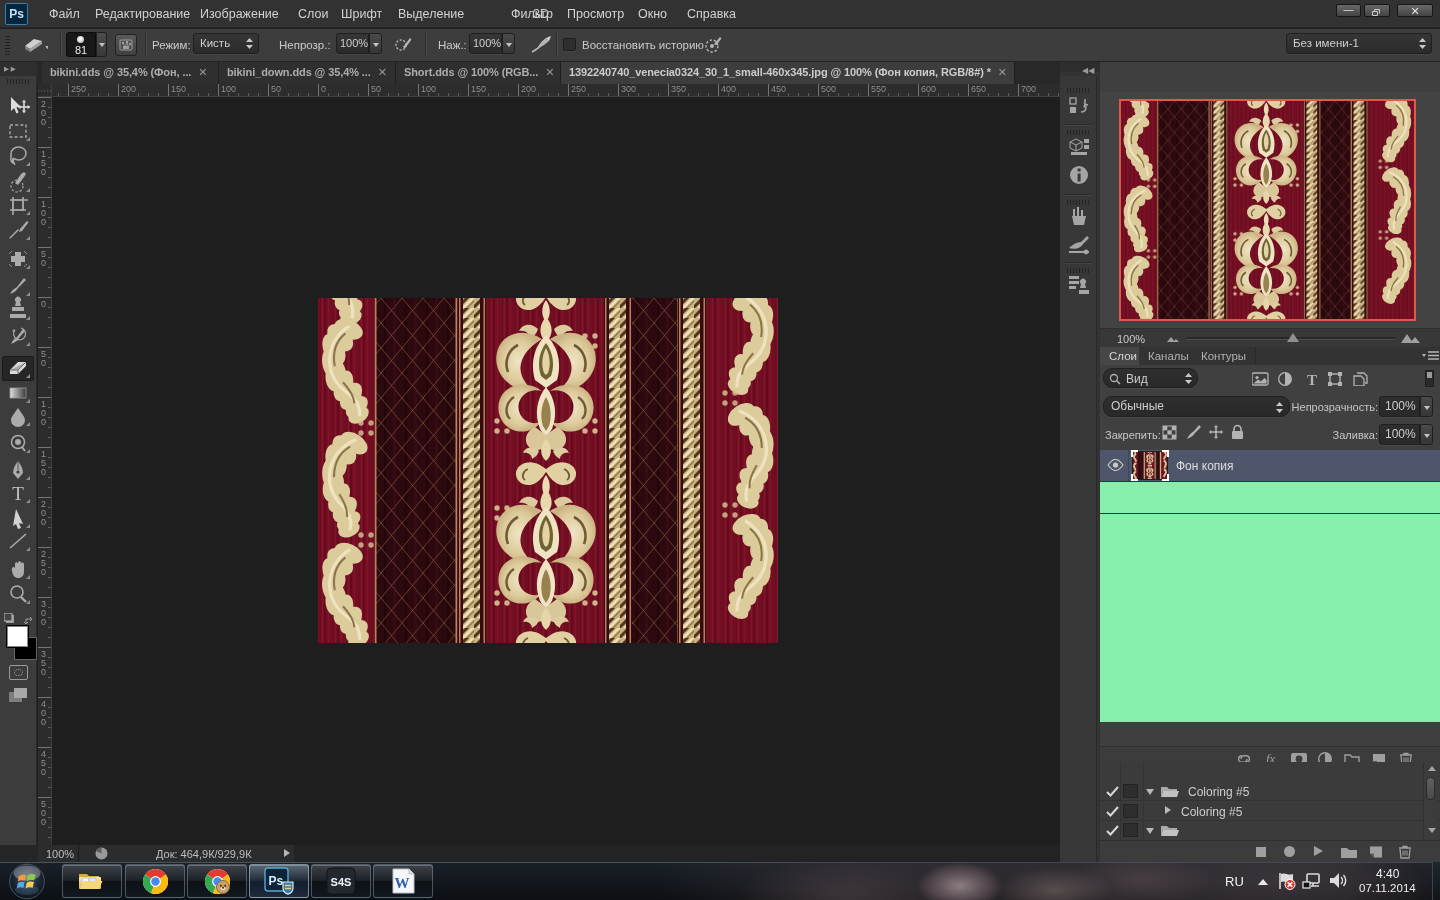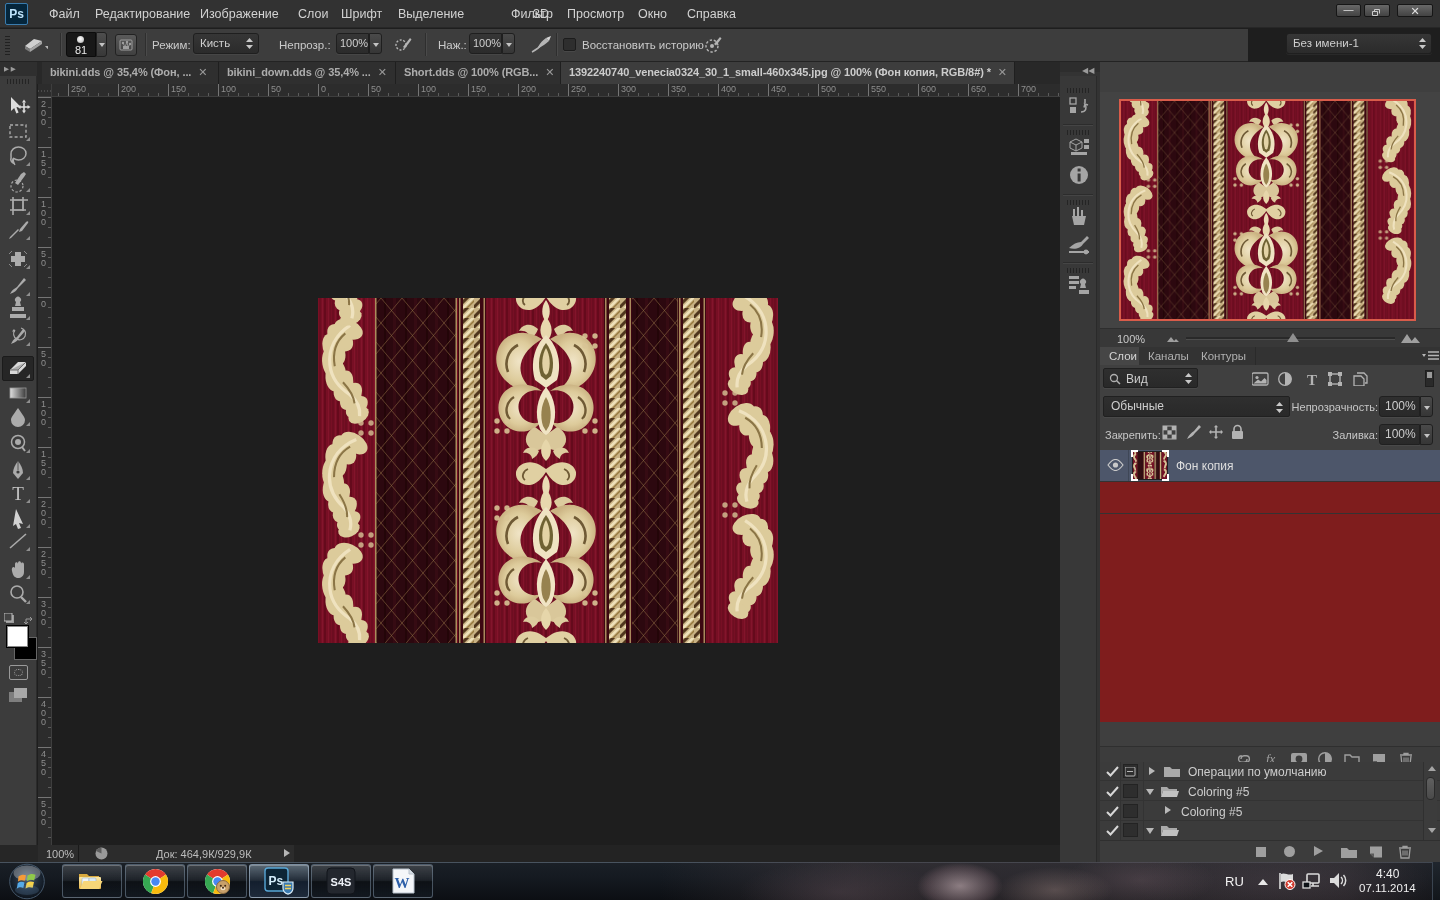--- a/index.html
+++ b/index.html
@@ -17,21 +17,21 @@
  border:1px solid #1f1f1f;border-radius:3px;box-shadow:0 1px 0 rgba(255,255,255,.05);
  color:#cecece;font-size:11.5px;line-height:19px;padding-left:6px;}
 .spin{position:absolute;right:4px;top:3px;width:9px;height:13px;}
 .dtab{position:absolute;top:0;height:22px;background:#2f2f2f;border-right:1px solid #1f1f1f;color:#adadad;
  font-size:11px;font-weight:bold;line-height:21px;padding-left:8px;white-space:nowrap;overflow:hidden;letter-spacing:-0.1px;}
 .dtab.active{background:#3d3d3d;color:#cccccc;}
 .dtab .x{color:#999;font-weight:normal;margin-left:7px;font-size:11px;}
 .ptab{position:absolute;height:20px;line-height:20px;padding:0 9px;color:#b0b0b0;background:#333;font-size:11.5px;border-right:1px solid #2a2a2a;}
 .ptab.active{background:#464646;color:#d4d4d4;}
 .pmenu{position:absolute;width:18px;height:12px;color:#b5b5b5;}
-.well{position:absolute;background:linear-gradient(#2f2f2f,#292929);border:1px solid #202020;border-radius:2px;
+.well{position:absolute;background:linear-gradient(#2f2f2f,#292929);border:1px solid #202020;border-radius:9px;
  box-shadow:0 1px 0 rgba(255,255,255,.05);color:#cdcdcd;font-size:12px;}
 .tbtn{position:absolute;top:2px;width:60px;height:34px;border-radius:3px;border:1px solid rgba(130,150,170,.5);
  background:linear-gradient(rgba(255,255,255,.16),rgba(255,255,255,.04) 48%,rgba(0,0,0,.28) 52%,rgba(40,60,80,.18));
  display:flex;align-items:center;justify-content:center;box-shadow:inset 0 1px 0 rgba(255,255,255,.25);}
 .chk{position:absolute;width:13px;height:13px;background:#2e2e2e;border:1px solid #1c1c1c;border-radius:2px;box-shadow:0 1px 0 rgba(255,255,255,.06);}
 .arrbtn{position:absolute;top:0;width:13px;height:21px;background:linear-gradient(#4a4a4a,#363636);border:1px solid #1f1f1f;border-radius:0 3px 3px 0;}
 </style></head>
 <body>
 <div id="root">
 
@@ -195,21 +195,21 @@
  <span class="mi" style="left:687px;">Справка</span>
  <div class="winbtn" style="left:1336px;width:25px;font-size:10px;line-height:10px;">—</div>
  <div class="winbtn" style="left:1364px;width:26px;">
    <svg width="10" height="9" style="margin-top:2px">
           <path d="M2.5,2.5 h5 v4 M0.5,4.5 h5 v4 h-5 z M2.5,2.5 v2" stroke="#ccc" fill="none"></path>
         </svg>
  </div>
  <div class="winbtn" style="left:1397px;width:36px;font-size:11px;line-height:12px;">✕</div>
 </div>
 
-<div class="abs" style="left:0;top:29px;width:1248px;height:33px;background:#3d3d3d;border-bottom:1px solid #232323;">
+<div class="abs" style="left:0;top:29px;width:1440px;height:33px;background:#3d3d3d;border-bottom:1px solid #232323;">
  <div class="vgrip" style="left:5px;top:7px;"></div>
  <svg class="abs" style="left:22px;top:8px;" width="26" height="18" viewBox="0 0 26 18">
    <path d="M3,9 L12,2 L20,4 L8,12 Z" fill="#cfcfcf"></path>
    <path d="M3,9 L8,12 L8,15 L3,12 Z" fill="#7d7d7d"></path>
    <path d="M8,12 L20,4 L20,7 L8,15 Z" fill="#a3a3a3"></path>
    <path d="M23,9 l5,0 l-2.5,3 z" fill="#b5b5b5"></path>
  </svg>
  <div class="sep" style="left:60px;"></div>
  <div class="abs" style="left:66px;top:3px;width:30px;height:25px;background:#181818;border:1px solid #0c0c0c;border-radius:3px 0 0 3px;">
    <div class="abs" style="left:10px;top:3px;width:7px;height:7px;border-radius:50%;background:radial-gradient(circle at 45% 40%,#fff,#d5d5d5 55%,#8e8e8e);"></div>
@@ -877,21 +877,21 @@
             <path d="M4,7 V5 a3.5,3.5 0 0 1 7,0 V7" fill="none" stroke="#b3b3b3" stroke-width="1.6"></path>
           </g>
   </svg>
   <span class="abs" style="left:186px;top:64px;width:92px;text-align:right;color:#c6c6c6;font-size:11px;">Заливка:</span>
   <div class="well" style="left:279px;top:59px;width:41px;height:21px;line-height:19px;padding-left:5px;border-radius:3px 0 0 3px;">100%</div>
   <div class="arrbtn" style="left:320px;top:59px;">
           <div class="abs" style="left:3px;top:9px;border-left:3px solid transparent;border-right:3px solid transparent;border-top:4px solid #c4c4c4;"></div>
         </div>
  </div>
 
- <div class="abs" style="left:40px;top:388px;width:340px;height:272px;background:#7f1d1d;">
+ <div class="abs" style="left:40px;top:388px;width:340px;height:272px;background:#86efac;">
   <div class="abs" style="left:0;top:0;width:340px;height:31px;background:#4d566a;">
     <svg class="abs" style="left:7px;top:9px" width="17" height="12" viewBox="0 0 17 12">
             <path d="M1,6 C4,2 7,0.5 8.5,0.5 C10,0.5 13,2 16,6 C13,10 10,11.5 8.5,11.5 C7,11.5 4,10 1,6 Z" fill="none" stroke="#c9c9c9" stroke-width="1.2"></path>
             <circle cx="8.5" cy="6" r="2.6" fill="#c9c9c9"></circle>
           </svg>
     <div class="abs" style="left:28px;top:0;width:1px;height:31px;background:#3f4757;"></div>
     <div class="abs" style="left:33px;top:2px;width:34px;height:27px;background:#7e1127;outline:1px solid #202020;">
       <svg width="34" height="27" viewBox="0 0 460 345" preserveAspectRatio="none">
               <use href="#fabric"></use>
             </svg>
@@ -936,36 +936,20 @@
             <path d="M6,5.5 v5 M8,5.5 v5 M10,5.5 v5" stroke-width="1"></path>
           </g>
   </svg>
   <div class="grip" style="left:320px;top:15px;width:14px;"></div>
  </div>
 
  <div class="abs" style="left:40px;top:700px;width:340px;height:78px;background:#3b3b3b;">
   <div class="abs" style="left:20px;top:0;width:1px;height:78px;background:#333;"></div>
   <div class="abs" style="left:43px;top:0;width:1px;height:78px;background:#333;"></div>
 
-  <div class="abs" style="left:0;top:0;width:340px;height:19px;border-bottom:1px solid #333;">
-   <svg class="abs" style="left:6px;top:4px" width="13" height="11">
-            <path d="M1,6 L4.5,9.5 L12,1" stroke="#d8d8d8" stroke-width="2" fill="none"></path>
-          </svg>
-   <div class="abs" style="left:23px;top:2px;width:15px;height:14px;background:#2e2e2e;border:1px solid #232323;">
-     <svg width="11" height="10" style="margin:2px 0 0 1px">
-              <rect x="0" y="0" width="10" height="9" rx="1" fill="none" stroke="#b5b5b5"></rect>
-              <path d="M2,4.5 h6" stroke="#b5b5b5"></path>
-            </svg>
-   </div>
-   <div class="abs" style="left:49px;top:5px;width:0;height:0;border-top:4.5px solid transparent;border-bottom:4.5px solid transparent;border-left:6px solid #b9b9b9;"></div>
-   <svg class="abs" style="left:63px;top:3px" width="18" height="13">
-            <path d="M1,2 h6 l2,2 h8 v8 h-16 z" fill="#a9a9a9"></path>
-          </svg>
-   <span class="abs" style="left:88px;top:3px;color:#cdcdcd;">Операции по умолчанию</span>
-  </div>
   <div class="abs" style="left:0;top:19px;width:340px;height:20px;border-bottom:1px solid #333;">
    <svg class="abs" style="left:6px;top:5px" width="13" height="11">
             <path d="M1,6 L4.5,9.5 L12,1" stroke="#d8d8d8" stroke-width="2" fill="none"></path>
           </svg>
    <div class="abs" style="left:23px;top:3px;width:15px;height:14px;background:#2e2e2e;border:1px solid #232323;"></div>
    <div class="abs" style="left:46px;top:8px;width:0;height:0;border-left:4.5px solid transparent;border-right:4.5px solid transparent;border-top:6px solid #b9b9b9;"></div>
    <svg class="abs" style="left:60px;top:4px" width="20" height="13">
             <path d="M1,2 h6 l2,2 h8 v2 h-14 l-2,6 z" fill="#a9a9a9"></path>
             <path d="M3,6 h16 l-2,6 h-16 z" fill="#c2c2c2"></path>
           </svg>

